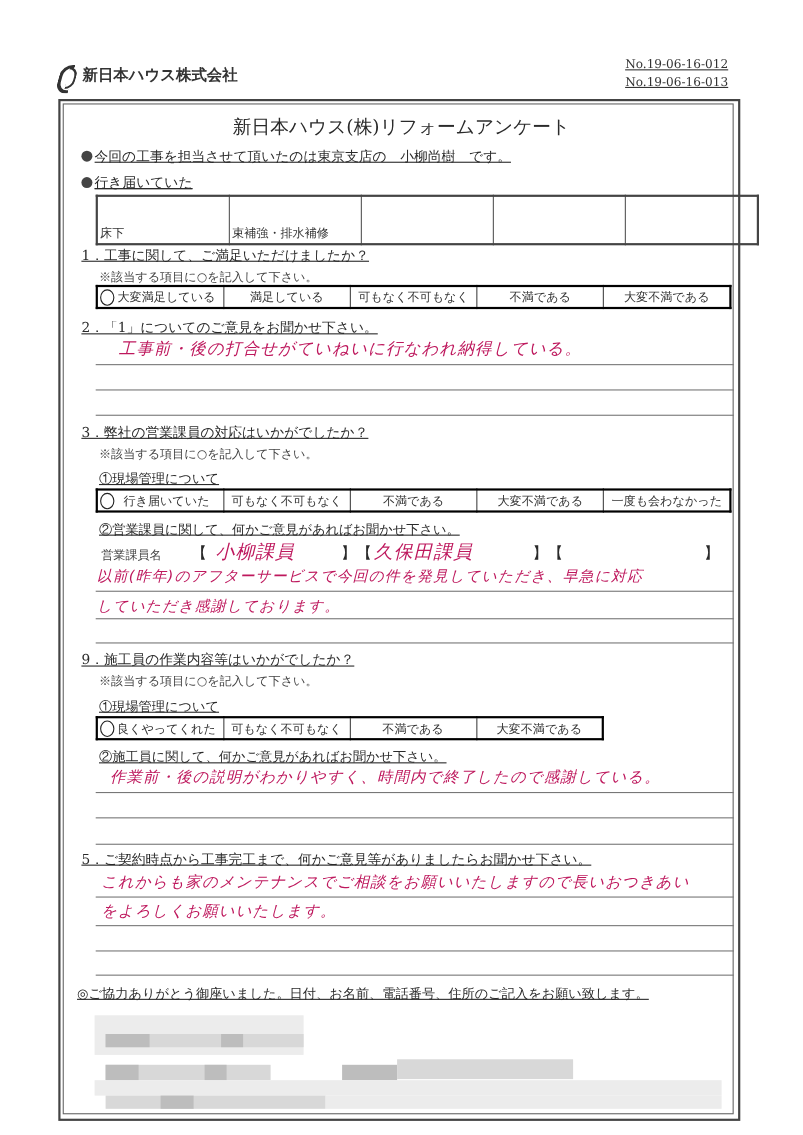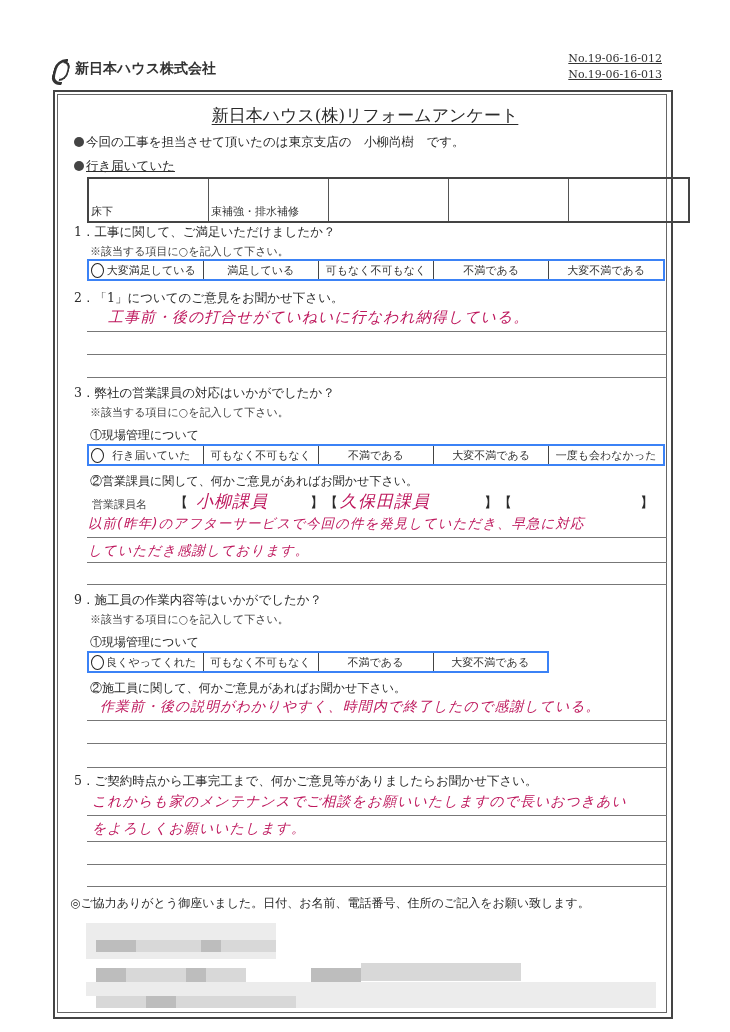--- a/index.html
+++ b/index.html
@@ -10,27 +10,27 @@
   .abs { position:absolute; }
   .logo { left:52px; top:58px; display:flex; align-items:center; gap:3px; }
   .logo-mark { width:20px; height:22px; position:relative; }
   .logo-mark .s1 { position:absolute; left:1px; top:1px; width:9px; height:20px; border:3px solid #333; border-right:none; border-radius:10px 0 0 10px; transform:skewX(-15deg); }
   .logo-mark .s2 { position:absolute; left:9px; top:3px; width:6px; height:16px; border:2px solid #333; border-left:none; border-radius:0 8px 8px 0; transform:skewX(-15deg); }
   .logo-text { font-family:"DejaVu Sans", sans-serif; font-size:14px; font-weight:bold; color:#333; letter-spacing:0px; }
   .docno { right:68px; font-family:"DejaVu Serif", serif; font-size:11px; color:#333; text-decoration:underline; text-align:right; }
   .frame-outer { left:53px; top:90px; width:616px; height:925px; border:2px solid #444; }
   .frame-inner { left:57px; top:94px; width:608px; height:917px; border:1px solid #666; }
   .title { left:0; width:730px; top:104px; text-align:center; font-size:17px; }
-  .title span { text-decoration:underline; text-underline-offset:3px; }
-  .txt { font-size:12.5px; white-space:nowrap; }
+  .title span { text-underline-offset:3px; }
+  .txt { font-size:12.5px; white-space:nowrap;text-decoration:underline; }
   .sm { font-size:11px; color:#444; }
   .dot { display:inline-block; width:10px; height:10px; border-radius:50%; background:#444; margin-right:2px; vertical-align:-1px; }
   table.opt { border-collapse:collapse; position:absolute; }
   table.opt td { border:1px solid #444; height:18px; font-size:11px; text-align:center; padding:0 3px; white-space:nowrap; color:#333; }
-  table.opt { border:2px solid #3b82f6; }
+  table.opt { border:2px solid #000000; }
   table.work { border-collapse:collapse; position:absolute; border:2px solid #444; }
   table.work td { border:1px solid #555; width:115px; height:40px; vertical-align:bottom; font-size:11px; padding:0 2px 2px 2px; text-align:left; color:#333; }
   .line { position:absolute; left:87px; width:580px; height:1px; background:#777; }
   .hw { position:absolute; font-family:"DejaVu Sans", sans-serif; font-size:15px; color:#be185d; white-space:nowrap; letter-spacing:1px; font-style:italic; }
   .circle-mark { display:inline-block; width:11px; height:13px; border:1.5px solid #222; border-radius:50%; position:absolute; left:2px; top:2px; }
   td.sel { position:relative; padding-left:14px !important; }
   .blur { position:absolute; background:#d8d8d8; }
   .blur.d { background:#bdbdbd; }
   .blur.l { background:#ececec; }
 </style>

